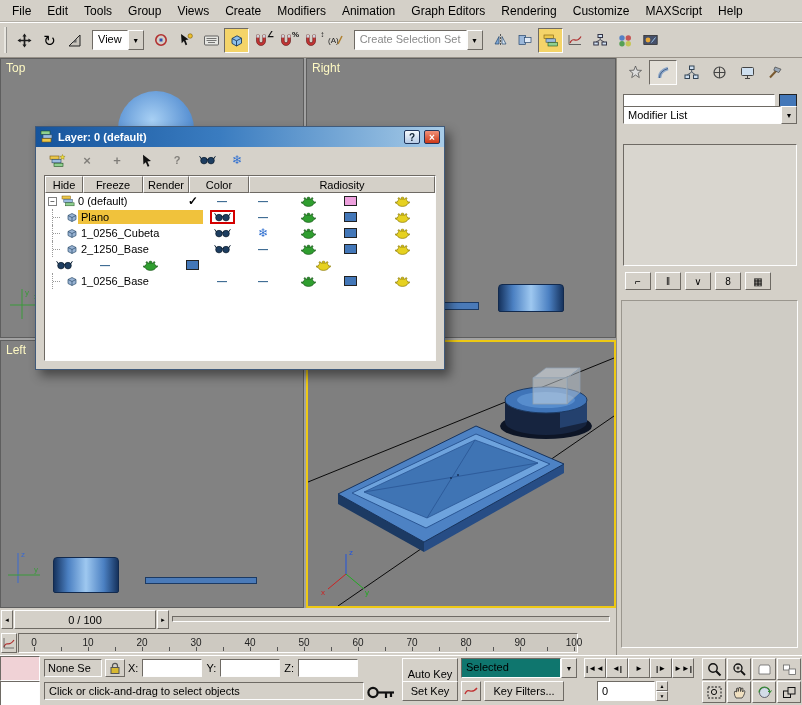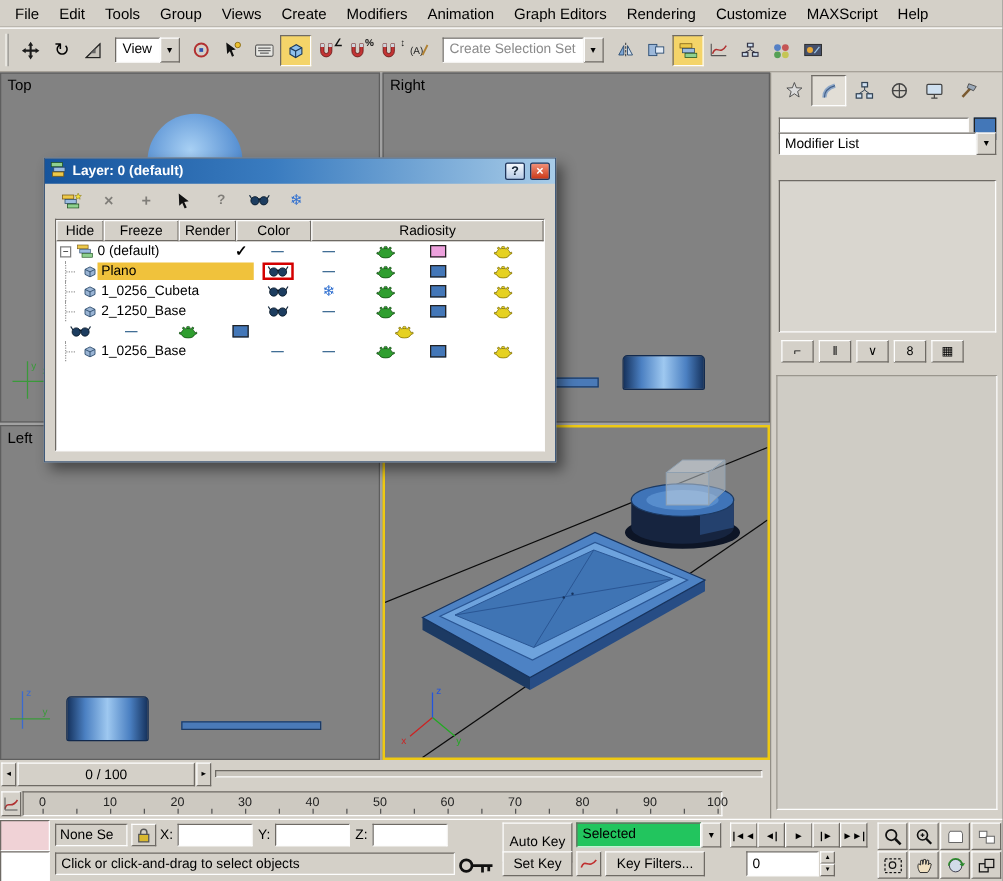--- a/index.html
+++ b/index.html
@@ -26,21 +26,21 @@
   .mag{position:relative;display:inline-flex}
   .mag i{position:absolute;right:-6px;top:-4px;font-style:normal;font-size:8px;font-weight:bold;color:#111}
 
   
   #viewport-area{position:absolute;left:0;top:58px;width:616px;height:550px;background:#a2a2a2}
   .vp{position:absolute;background:#828282;border:1px solid #5e5e5e;overflow:hidden}
   #vp-top{left:0;top:0;width:304px;height:280px}
   #vp-right{left:306px;top:0;width:310px;height:280px}
   #vp-left{left:0;top:282px;width:304px;height:268px}
   #vp-persp{left:306px;top:282px;width:310px;height:268px;border:2px solid #eec913;background:#7f7f7f}
-  .vp-label{position:absolute;left:5px;top:2px;color:#000000;font-size:12px}
+  .vp-label{position:absolute;left:5px;top:2px;color:#fef9c3;font-size:12px}
   #sphere{position:absolute;left:117px;top:32px;width:76px;height:76px;border-radius:50%;background:radial-gradient(circle at 45% 38%,#a8d0f4,#5b93d4 60%,#33669f)}
   .cyl{background:linear-gradient(90deg,#16335e,#4b80c2 22%,#9ec8f0 50%,#4b80c2 78%,#16335e);border:1px solid #122a4e;border-radius:4px 4px 2px 2px}
   #rv-cyl{position:absolute;left:191px;top:225px;width:66px;height:28px}
   #rv-bar{position:absolute;left:132px;top:243px;width:40px;height:8px;background:#4a7ab8;border:1px solid #1c3a63}
   #lv-cyl{position:absolute;left:52px;top:216px;width:66px;height:36px}
   #lv-bar{position:absolute;left:144px;top:236px;width:112px;height:7px;background:#4a7ab8;border:1px solid #1c3a63}
   .tripod{position:absolute}
 
   
   #layer-dialog{position:absolute;left:35px;top:126px;width:410px;height:244px;background:#d6d2ca;border:1px solid #405a7a;box-shadow:5px 6px 10px rgba(0,0,0,.45);z-index:40}
@@ -106,21 +106,21 @@
   #mini-white{position:absolute;left:0;top:25px;width:40px;height:25px;background:#fff}
   #sel-status{position:absolute;left:44px;top:3px;width:58px;height:18px;padding:2px 3px;overflow:hidden;white-space:nowrap;background:#d4d0c8}
   #lock-btn{position:absolute;left:105px;top:3px;width:20px;height:18px}
   #coords{position:absolute;left:128px;top:3px;height:18px;display:flex;align-items:center;gap:4px}
   .coord-field{width:60px;height:18px}
   #prompt{position:absolute;left:44px;top:26px;width:320px;height:18px;padding:2px 4px;white-space:nowrap;overflow:hidden;background:#d4d0c8}
   #key-icon{position:absolute;left:366px;top:28px}
   #auto-key{position:absolute;left:402px;top:2px;width:56px;height:32px}
   #set-key{position:absolute;left:402px;top:25px;width:56px;height:20px}
   #key-mode{position:absolute;left:461px;top:2px;width:116px;height:20px;display:flex}
-  #key-mode .val{flex:1;background:#22c55e;border:1px solid;border-color:#6e6a64 #fdfdfd #fdfdfd #6e6a64;padding:2px 4px}
+  #key-mode .val{flex:1;background:#0f766e;border:1px solid;border-color:#6e6a64 #fdfdfd #fdfdfd #6e6a64;padding:2px 4px}
   #key-mode .arrow{width:16px;font-size:7px}
   #mini-curve-btn2{position:absolute;left:461px;top:25px;width:20px;height:20px}
   #key-filters{position:absolute;left:484px;top:25px;width:80px;height:20px}
   #playback{position:absolute;left:584px;top:2px;display:flex}
   .pb-btn{width:22px;height:20px;font-size:8px;font-weight:bold;display:flex;align-items:center;justify-content:center}
   #frame-field{position:absolute;left:597px;top:25px;width:58px;height:20px;display:flex;align-items:center;padding-left:4px}
   #frame-spin{position:absolute;left:656px;top:25px;width:12px;height:20px;display:flex;flex-direction:column}
   #frame-spin span{flex:1;font-size:5px;display:flex;align-items:center;justify-content:center}
   #nav-cluster{position:absolute;left:702px;top:2px;display:grid;grid-template-columns:repeat(4,24px);grid-auto-rows:22px;gap:1px}
   .nav-btn{display:flex;align-items:center;justify-content:center}

